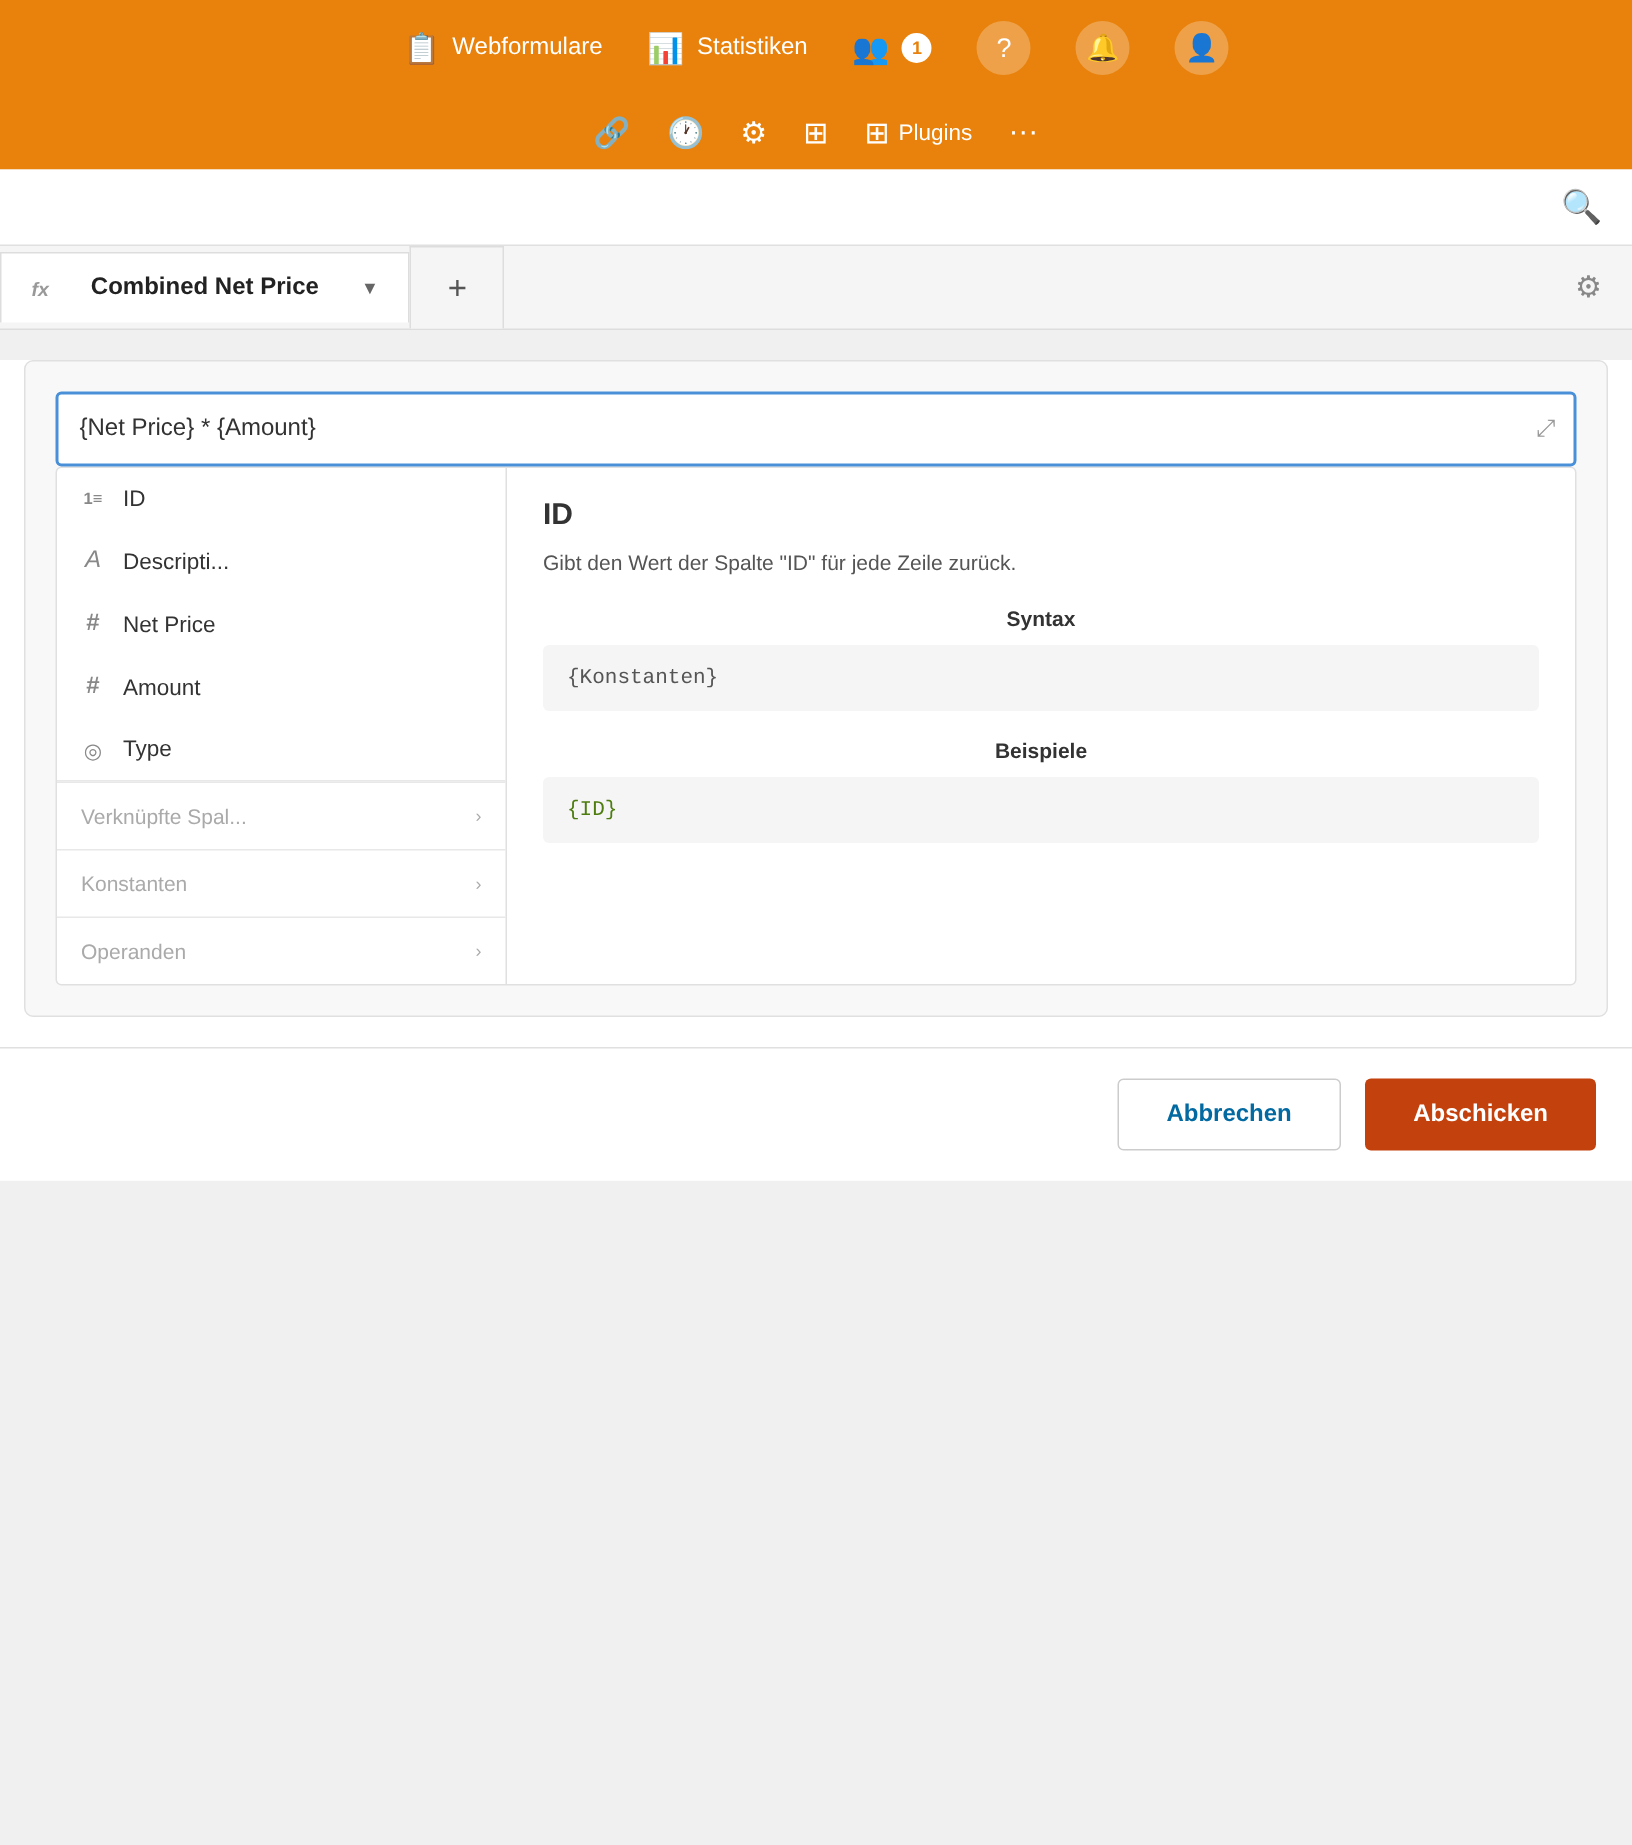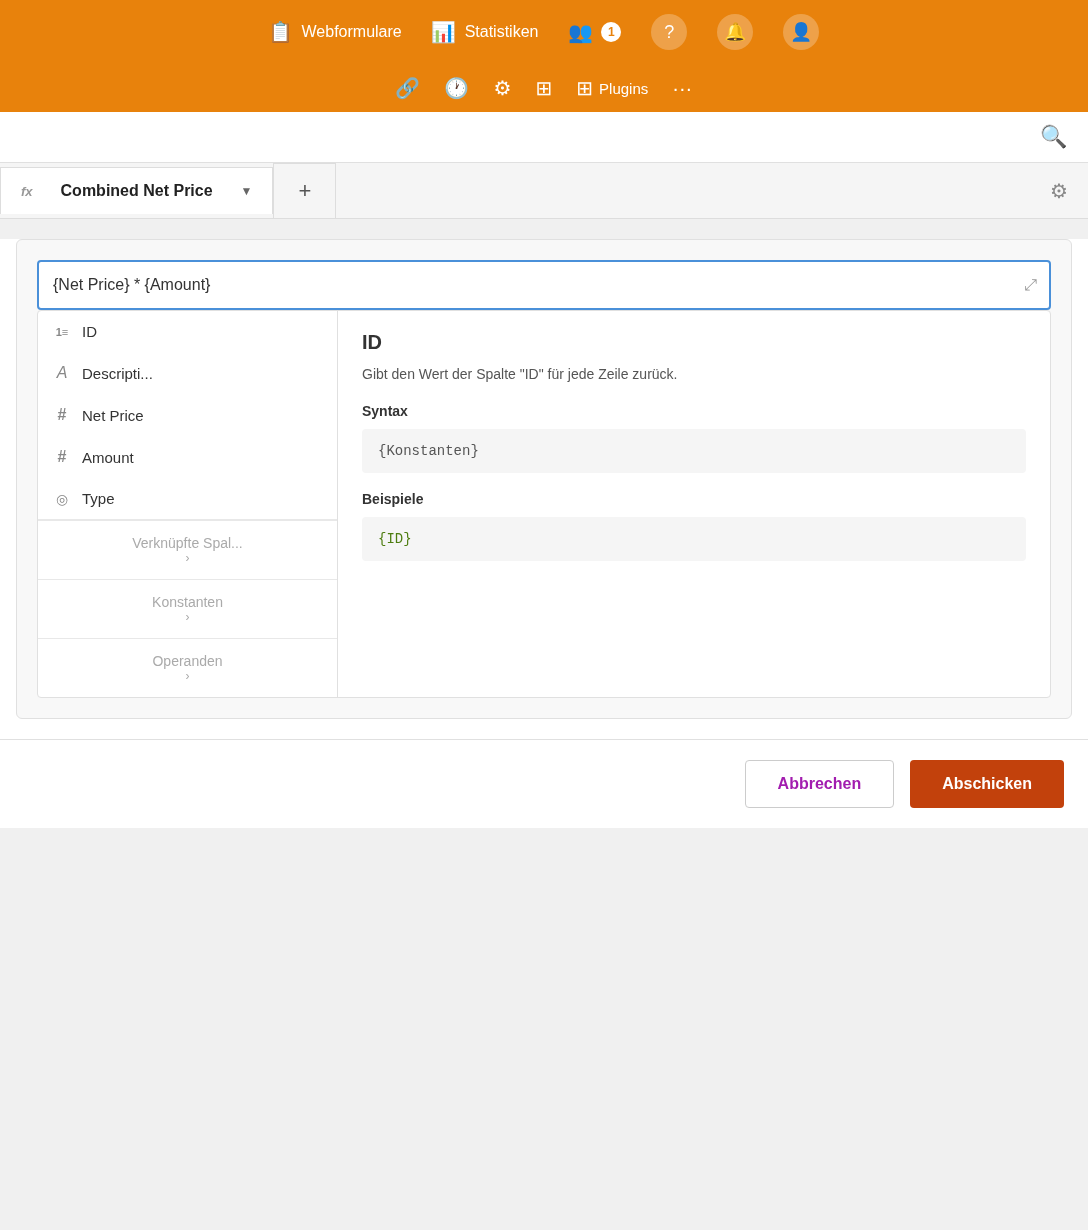--- a/index.html
+++ b/index.html
@@ -250,21 +250,20 @@
     }
     .section-row {
       display: flex;
       align-items: center;
       justify-content: space-between;
       padding: 14px 16px;
       color: #aaa;
       font-size: 14px;
       cursor: pointer;
       border-top: 1px solid #e8e8e8;
-      flex-direction: column;
     }
     .chevron-right { font-size: 12px; color: #aaa; }
 
     
     .right-col {
       flex: 1;
       padding: 20px 24px;
     }
     .detail-title {
       font-size: 20px;
@@ -276,20 +275,21 @@
       font-size: 14px;
       color: #555;
       line-height: 1.5;
       margin-bottom: 18px;
     }
     .detail-section-title {
       font-size: 14px;
       font-weight: 700;
       color: #333;
       margin-bottom: 10px;
+      text-align: center;
     }
     .code-block {
       background: #f5f5f5;
       border-radius: 4px;
       padding: 14px 16px;
       font-size: 14px;
       color: #555;
       font-family: 'Courier New', monospace;
       margin-bottom: 18px;
     }
@@ -305,21 +305,21 @@
       gap: 16px;
       margin-top: 20px;
     }
     .btn-cancel {
       padding: 14px 32px;
       border: 1px solid #ccc;
       border-radius: 4px;
       background: white;
       font-size: 16px;
       font-weight: 600;
-      color: #a21caf;
+      color: #0369a1;
       cursor: pointer;
     }
     .btn-submit {
       padding: 14px 32px;
       border: none;
       border-radius: 4px;
       background: #c2410c;
       font-size: 16px;
       font-weight: 600;
       color: white;

